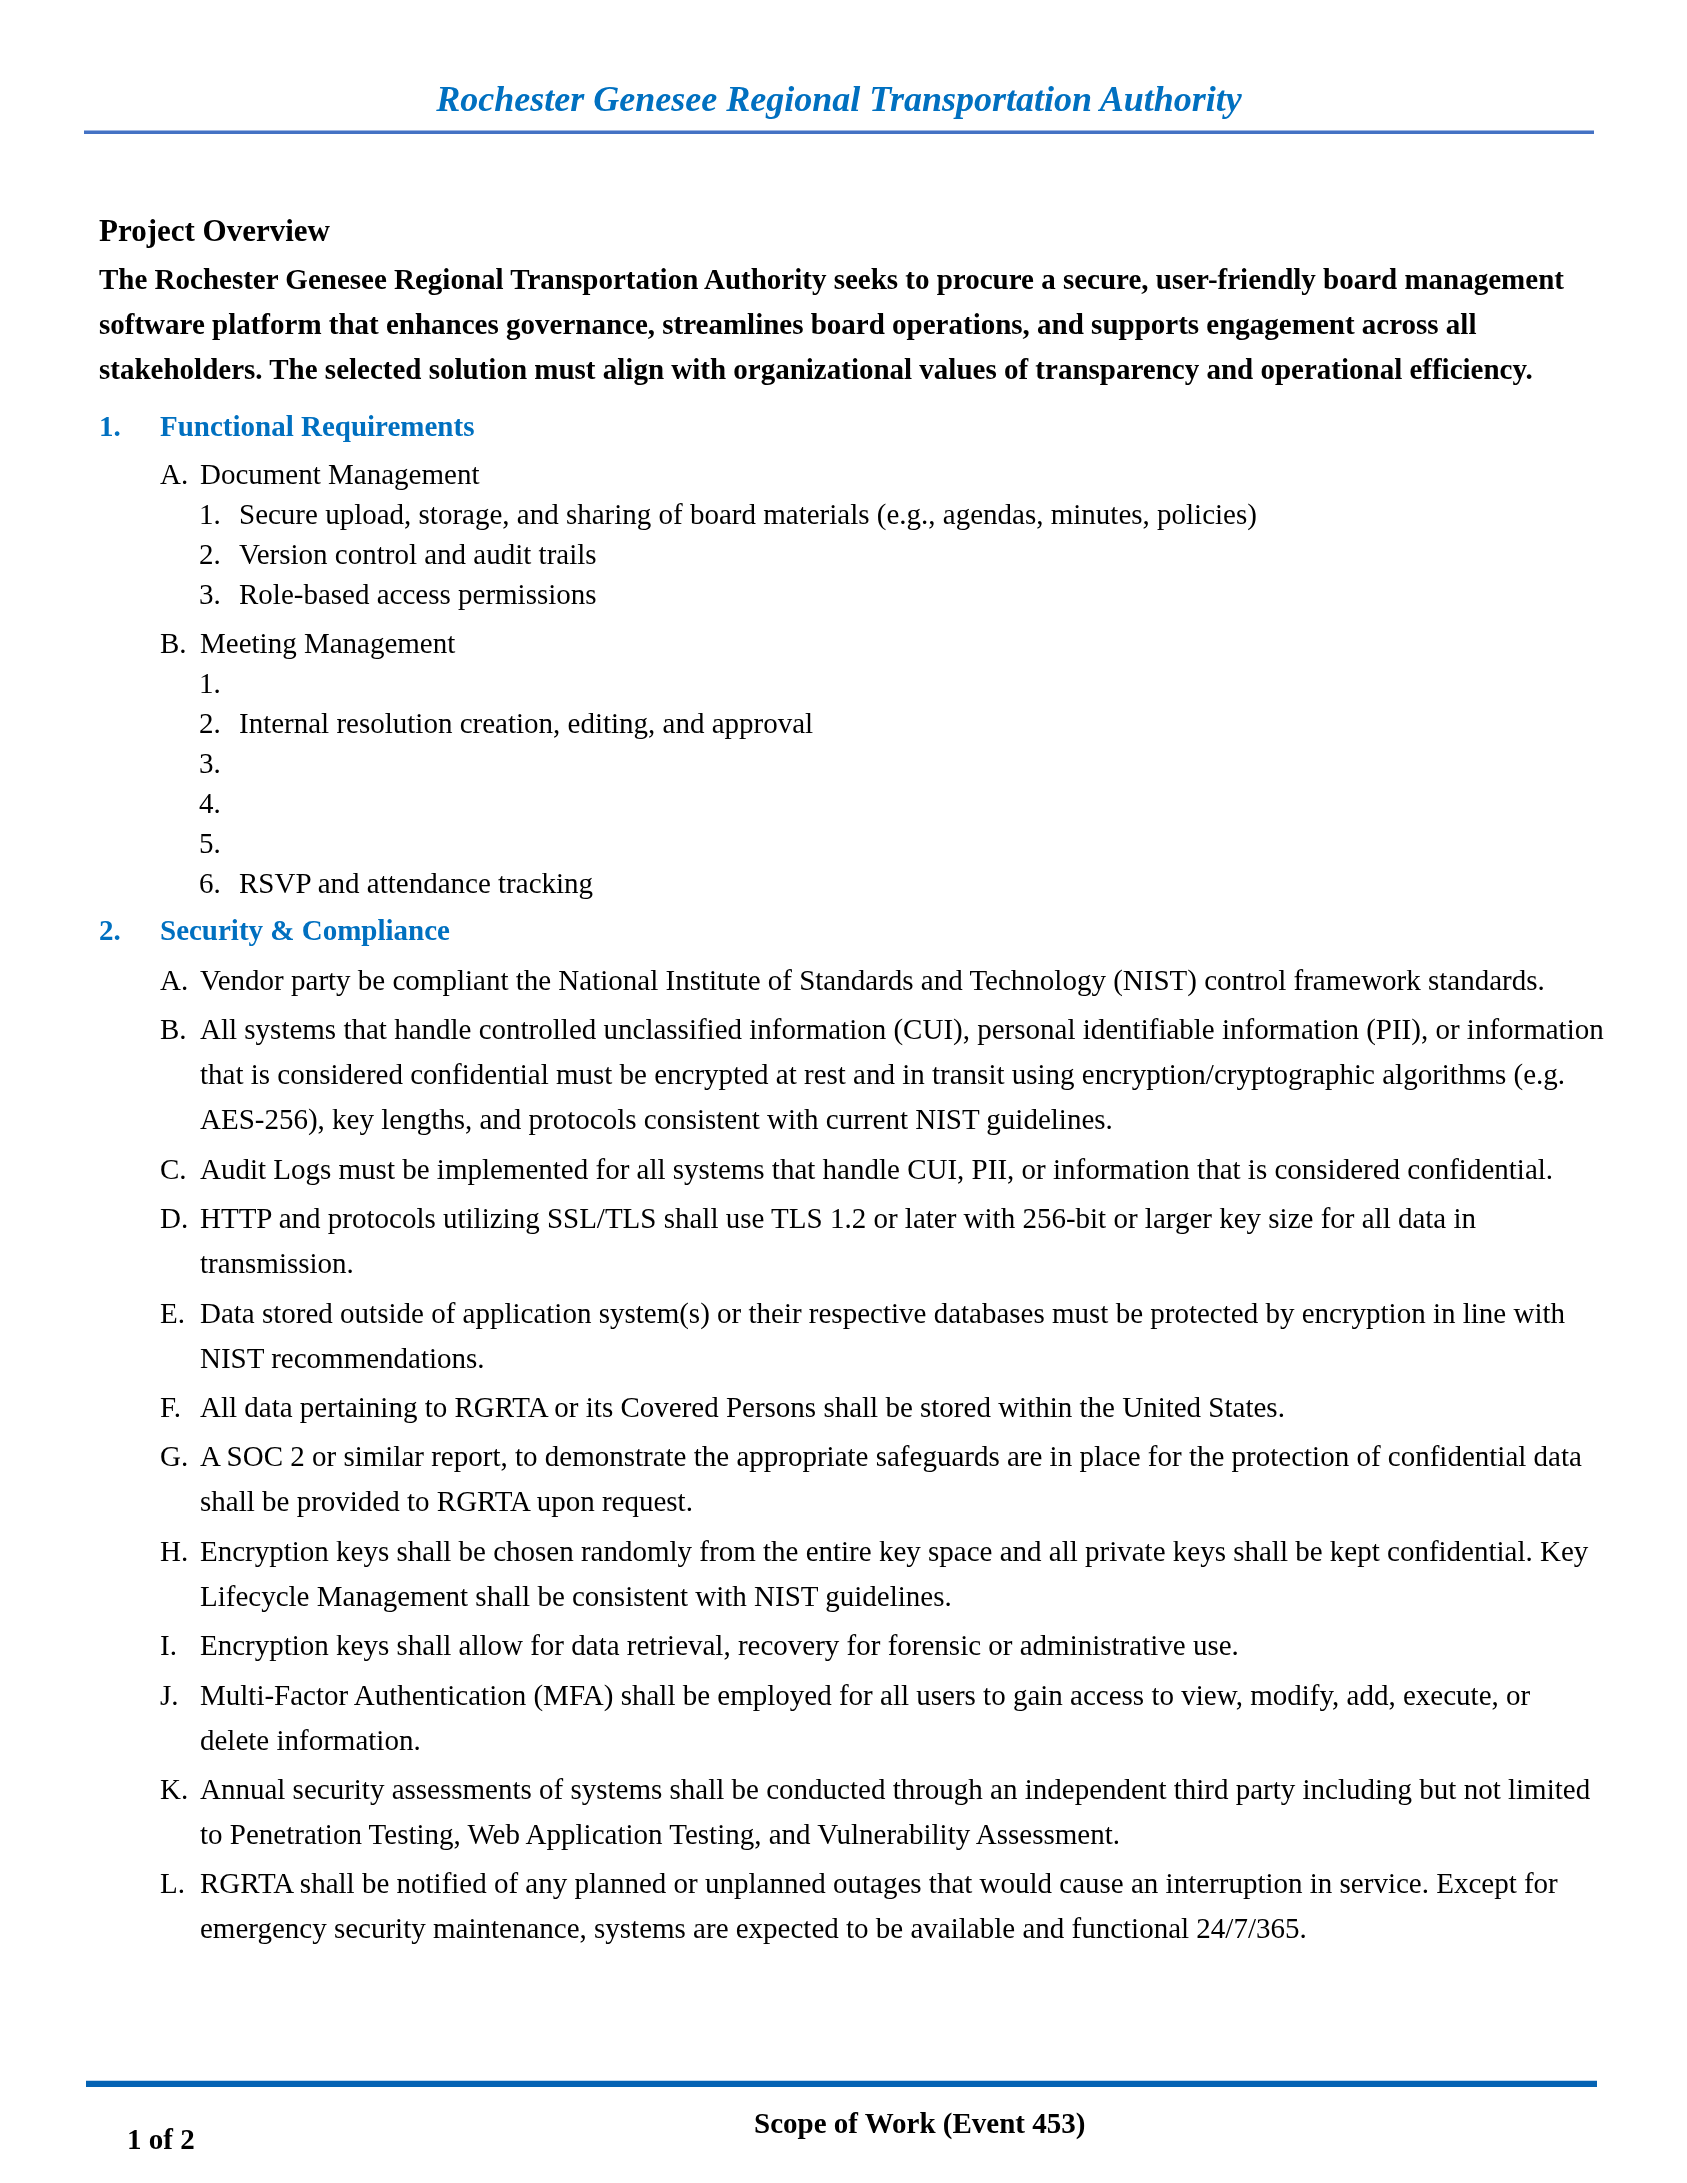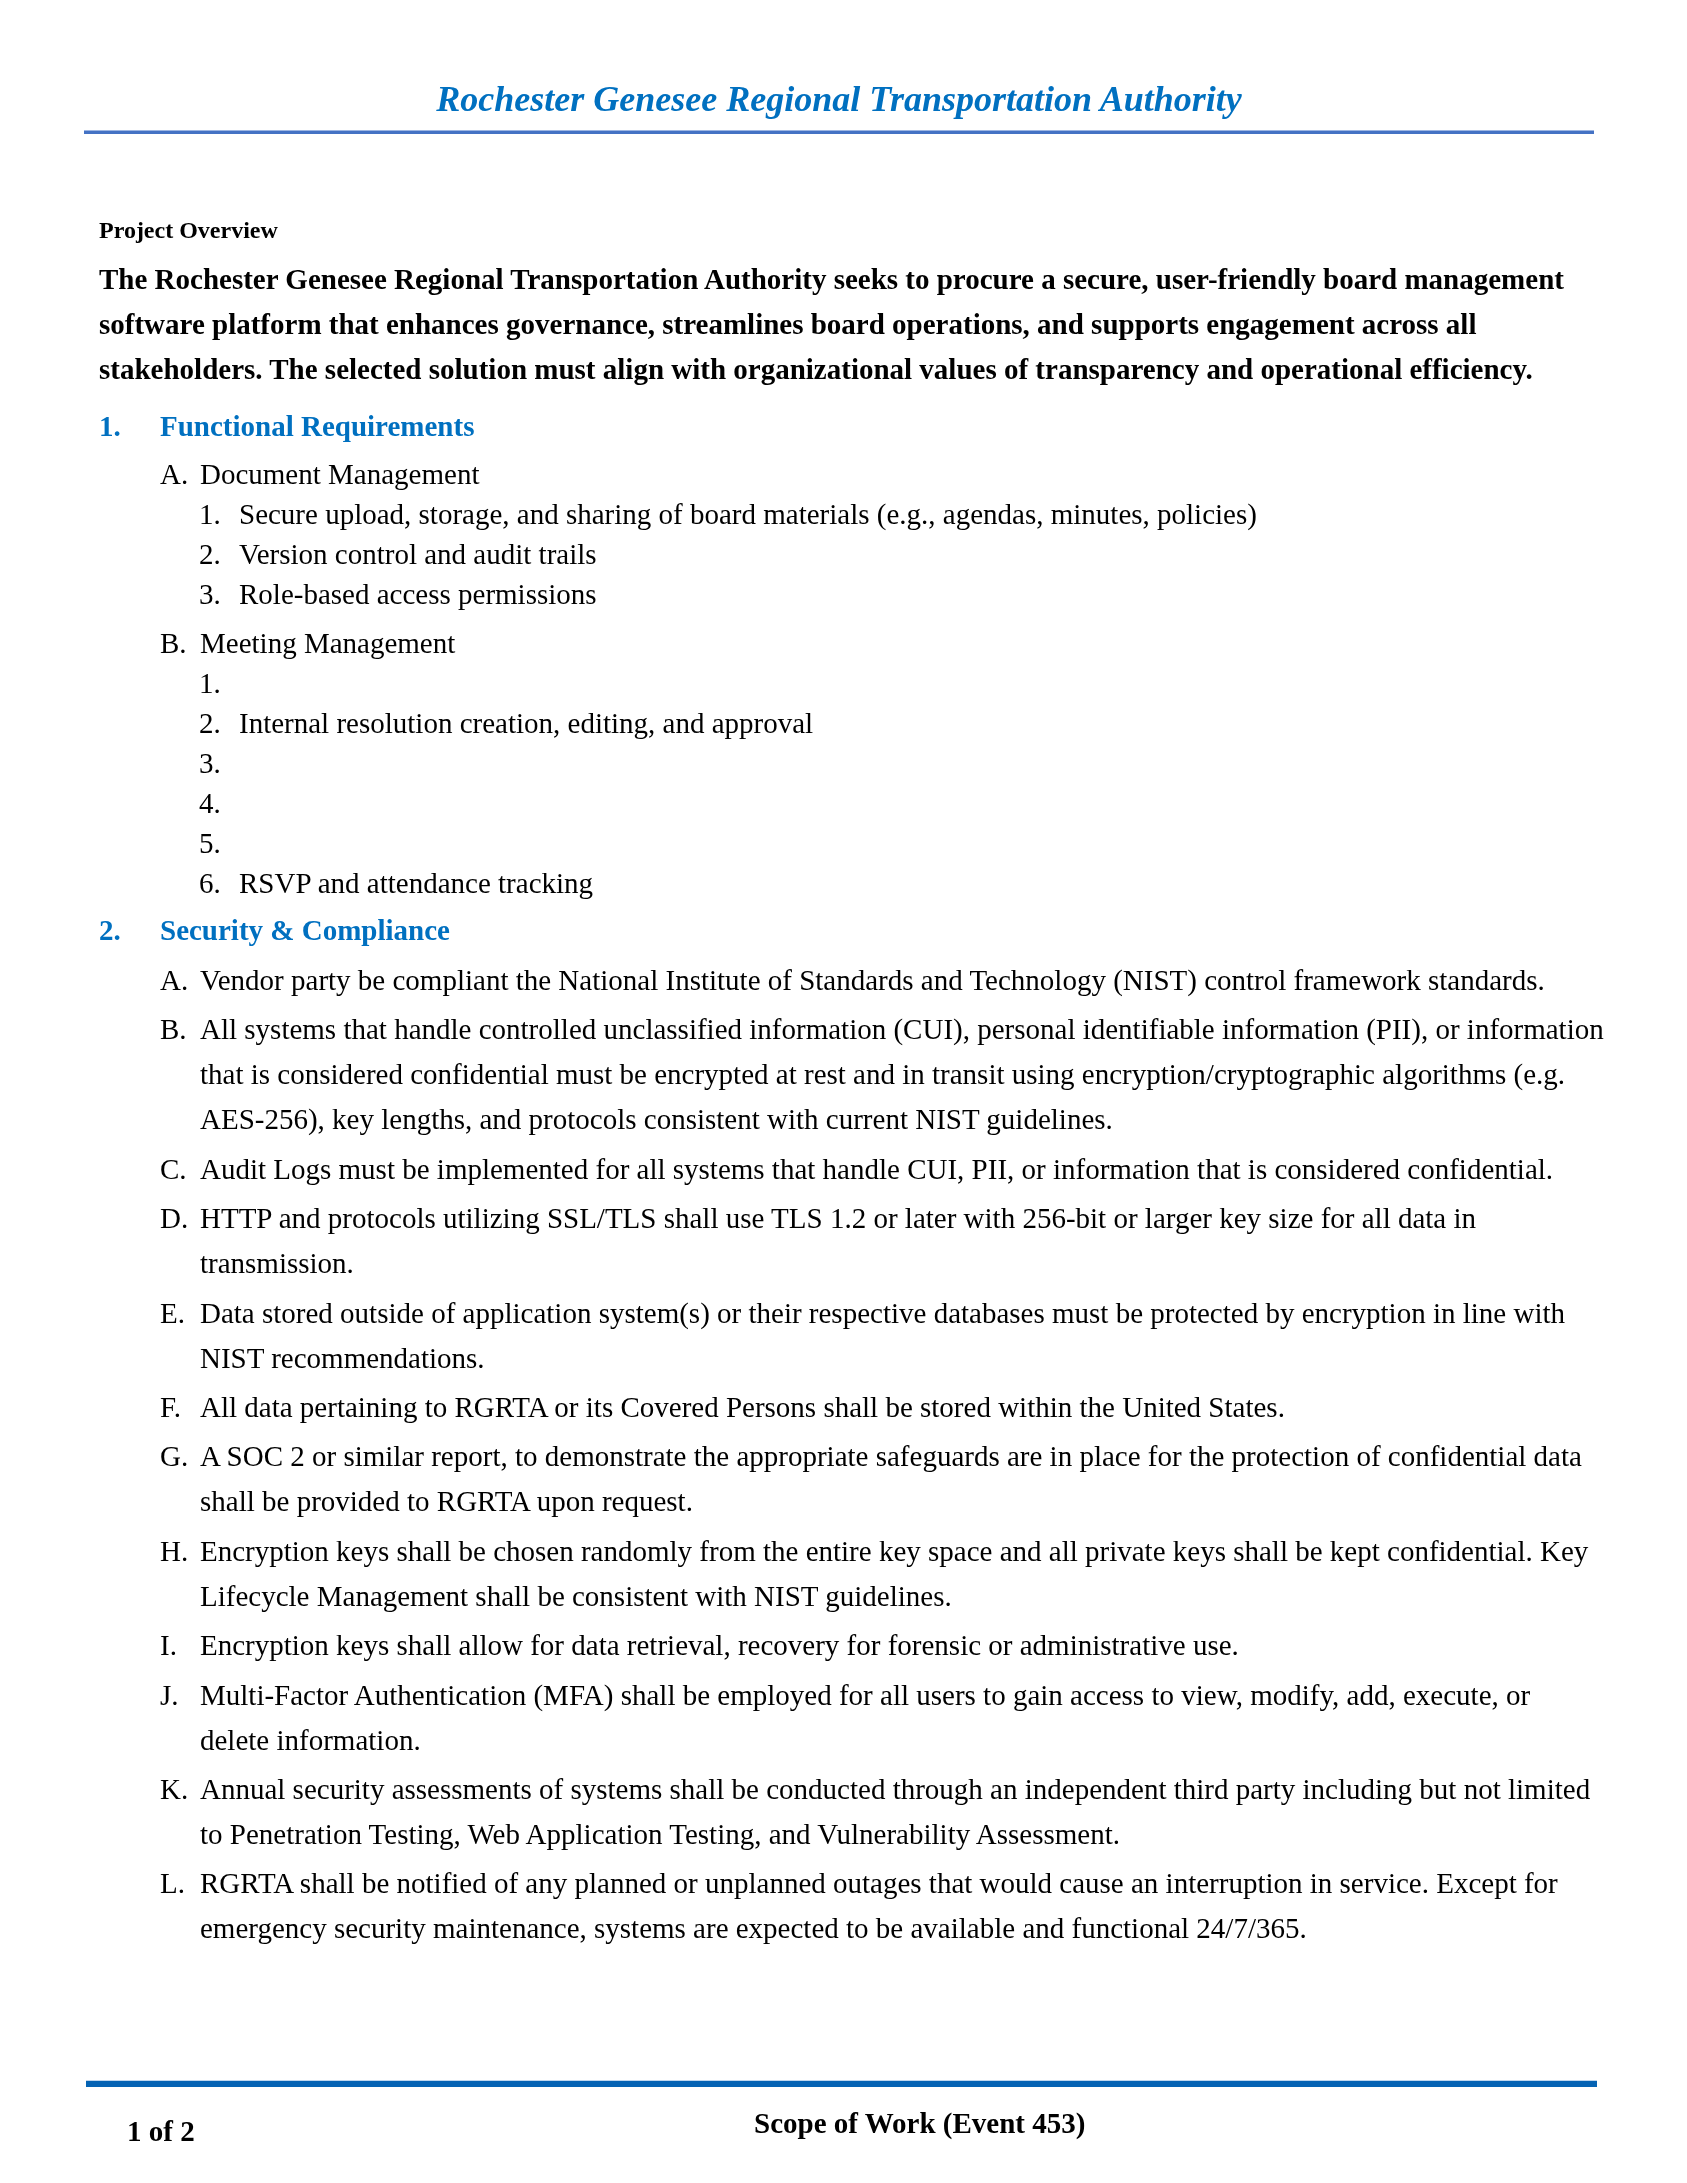--- a/index.html
+++ b/index.html
@@ -36,21 +36,21 @@
       background: #4472C4;
       border-top: 0.6px solid #9DB6E3;
     }
     .content {
       position: absolute;
       left: 99px;
       top: 212px;
       width: 1505px;
     }
     .overview-heading {
-      font-size: 24px;
+      font-size: 31px;
       font-weight: bold;
       line-height: 37px;
       margin: 0 0 7.7px 0;
     }
     .overview-body {
       font-size: 29px;
       line-height: 45px;
       margin: 0 0 15.4px 0;
       font-weight: bold;
     }
@@ -126,21 +126,21 @@
       position: relative;
       height: 44px;
       margin-top: 14.3px;
       font-size: 29px;
       font-weight: bold;
       line-height: 44px;
     }
     .page-number {
       position: absolute;
       left: 41px;
-      top: 8px;
+      top: 16px;
     }
     .footer-title {
       position: absolute;
       left: 668px;
       top: 0;
     }
   </style>
 </head>
 <body>
 

